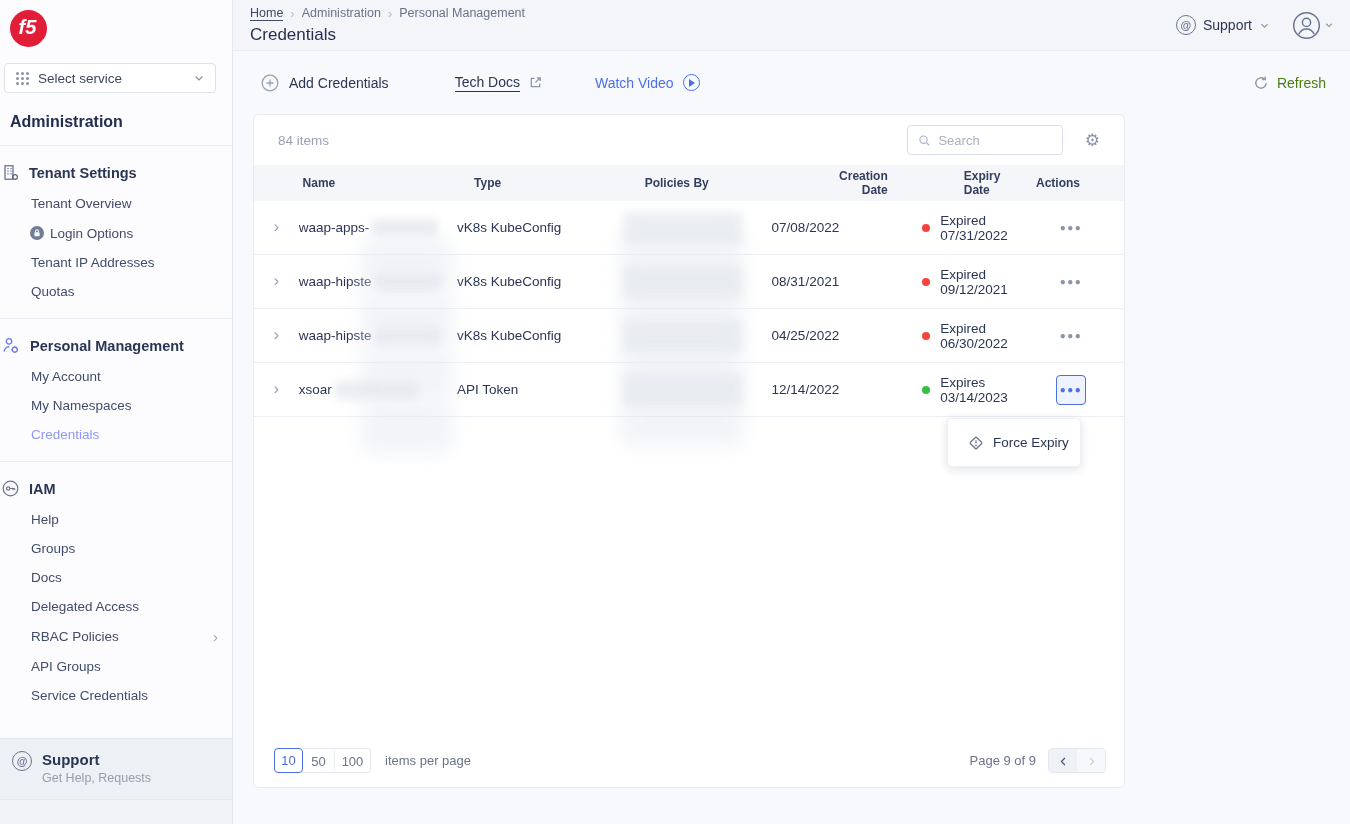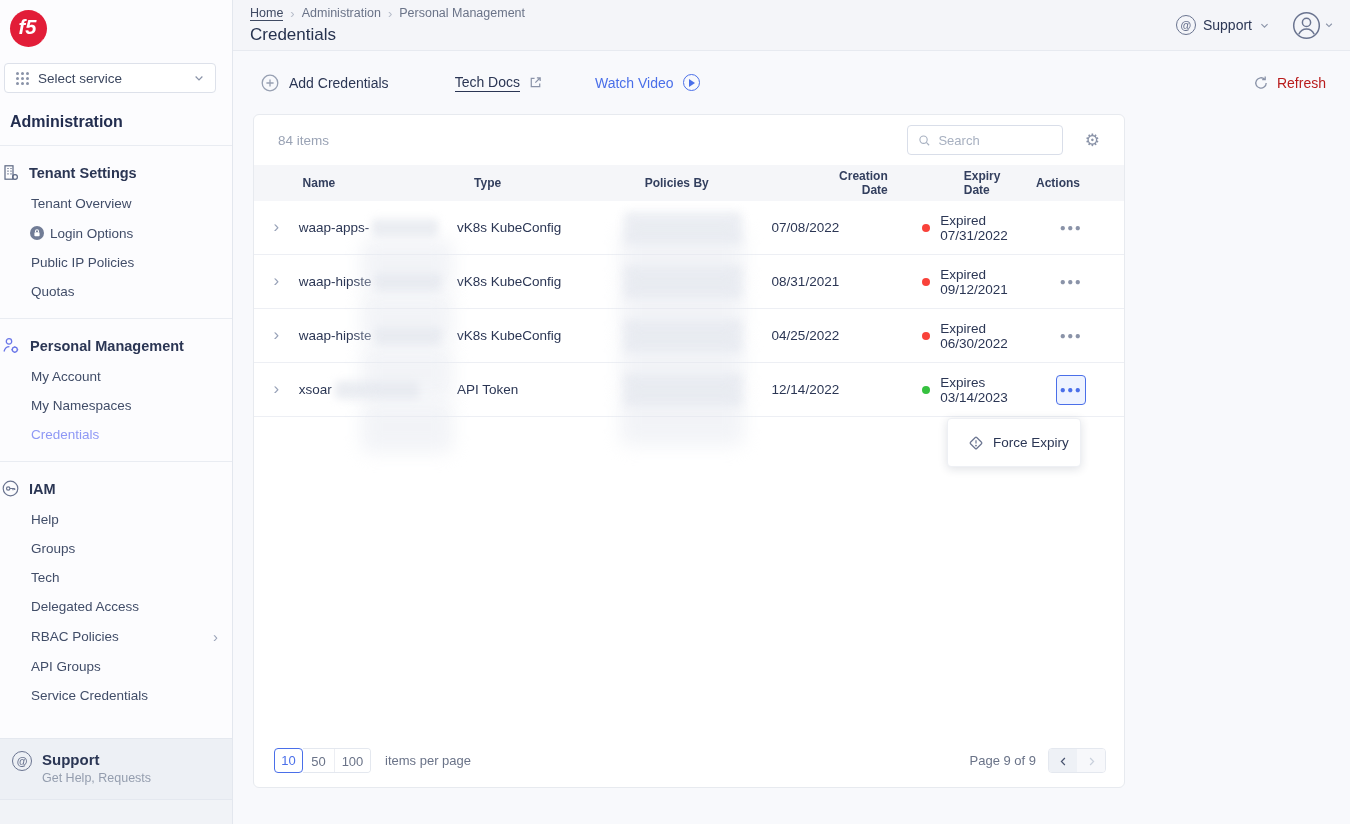--- a/index.html
+++ b/index.html
@@ -46,21 +46,21 @@
   .user-menu{display:flex; align-items:center; gap:3px; cursor:pointer;}
   .chev-down{color:#8a93a8;}
 
   .toolbar{height:63px; display:flex; align-items:center; padding:0 24px 0 28px; background:#f8f9fc;}
   .tb-add{display:flex; align-items:center; gap:10px; font-size:14px; color:#2b3654; background:none; border:none; cursor:pointer; font-family:inherit;}
   .tb-docs{display:flex; align-items:center; gap:8px; margin-left:66px; font-size:14px; color:#2b3654; cursor:pointer;}
   .tb-docs .u{border-bottom:1.2px solid #2b3654; padding-bottom:1px;}
   .tb-video{display:flex; align-items:center; gap:9px; margin-left:52px; font-size:14px; color:var(--accent); cursor:pointer;}
   .play-circle{display:inline-flex; align-items:center; justify-content:center; width:17px; height:17px; border:1.4px solid var(--accent); border-radius:50%;}
   .play-tri{display:inline-block; width:0; height:0; border-left:6px solid var(--accent); border-top:4px solid transparent; border-bottom:4px solid transparent; margin-left:1px;}
-  .tb-refresh{display:flex; align-items:center; gap:8px; margin-left:auto; font-size:14px; color:#b91c1c; background:none; border:none; cursor:pointer; font-family:inherit;}
+  .tb-refresh{display:flex; align-items:center; gap:8px; margin-left:auto; font-size:14px; color:#4d7c0f; background:none; border:none; cursor:pointer; font-family:inherit;}
 
   
   .card{position:relative; margin:0 14px 0 20px; width:872px; height:674px; background:#fff; border:1px solid #e7eaef; border-radius:6px;}
   .card-head{height:50px; display:flex; align-items:center; padding:0 24px;}
   .items-count{font-size:13.5px; color:var(--faint);}
   .search-box{margin-left:auto; display:flex; align-items:center; gap:8px; width:156px; height:30px; border:1px solid #d9dee9; border-radius:4px; background:#fff; padding:0 10px;}
   .search-box input{border:none; outline:none; width:100%; font-size:13px; color:#3c475f; font-family:inherit; background:transparent;}
   .search-box input::placeholder{color:#a7b0c0;}
   .gear-btn{margin-left:22px; background:none; border:none; cursor:pointer; color:#8a93a8; font-size:17px; font-family:"DejaVu Sans",sans-serif; line-height:1;}
 
@@ -165,21 +165,21 @@
           </div>
         <div class="side-item with-icon">
           <svg width="16" height="16" viewBox="0 0 16 16">
             <circle cx="8" cy="8" r="7" fill="#717c96"></circle>
             <rect x="5.4" y="7.3" width="5.2" height="3.9" rx="0.8" fill="#fff"></rect>
             <path d="M6.5 7.3V6.2a1.5 1.5 0 0 1 3 0v1.1" fill="none" stroke="#fff" stroke-width="1.1"></path>
           </svg>
           <span>Login Options</span>
         </div>
         <div class="side-item">
-            <span>Public IP Policies</span>
+            <span>Tenant IP Addresses</span>
           </div>
         <div class="side-item">
             <span>Quotas</span>
           </div>
       </div>
 
       <div class="side-section">
         <div class="sec-head">
           <svg width="18" height="17" viewBox="0 0 18 17">
             <g fill="none" stroke="#6a76e8" stroke-width="1.3">
@@ -213,21 +213,21 @@
           </svg>
           <span>IAM</span>
         </div>
         <div class="side-item">
             <span>Help</span>
           </div>
         <div class="side-item">
             <span>Groups</span>
           </div>
         <div class="side-item">
-            <span>Tech</span>
+            <span>Docs</span>
           </div>
         <div class="side-item">
             <span>Delegated Access</span>
           </div>
         <div class="side-item">
           <span class="grow">RBAC Policies</span>
           <span class="subchev">›</span>
         </div>
         <div class="side-item">
             <span>API Groups</span>

